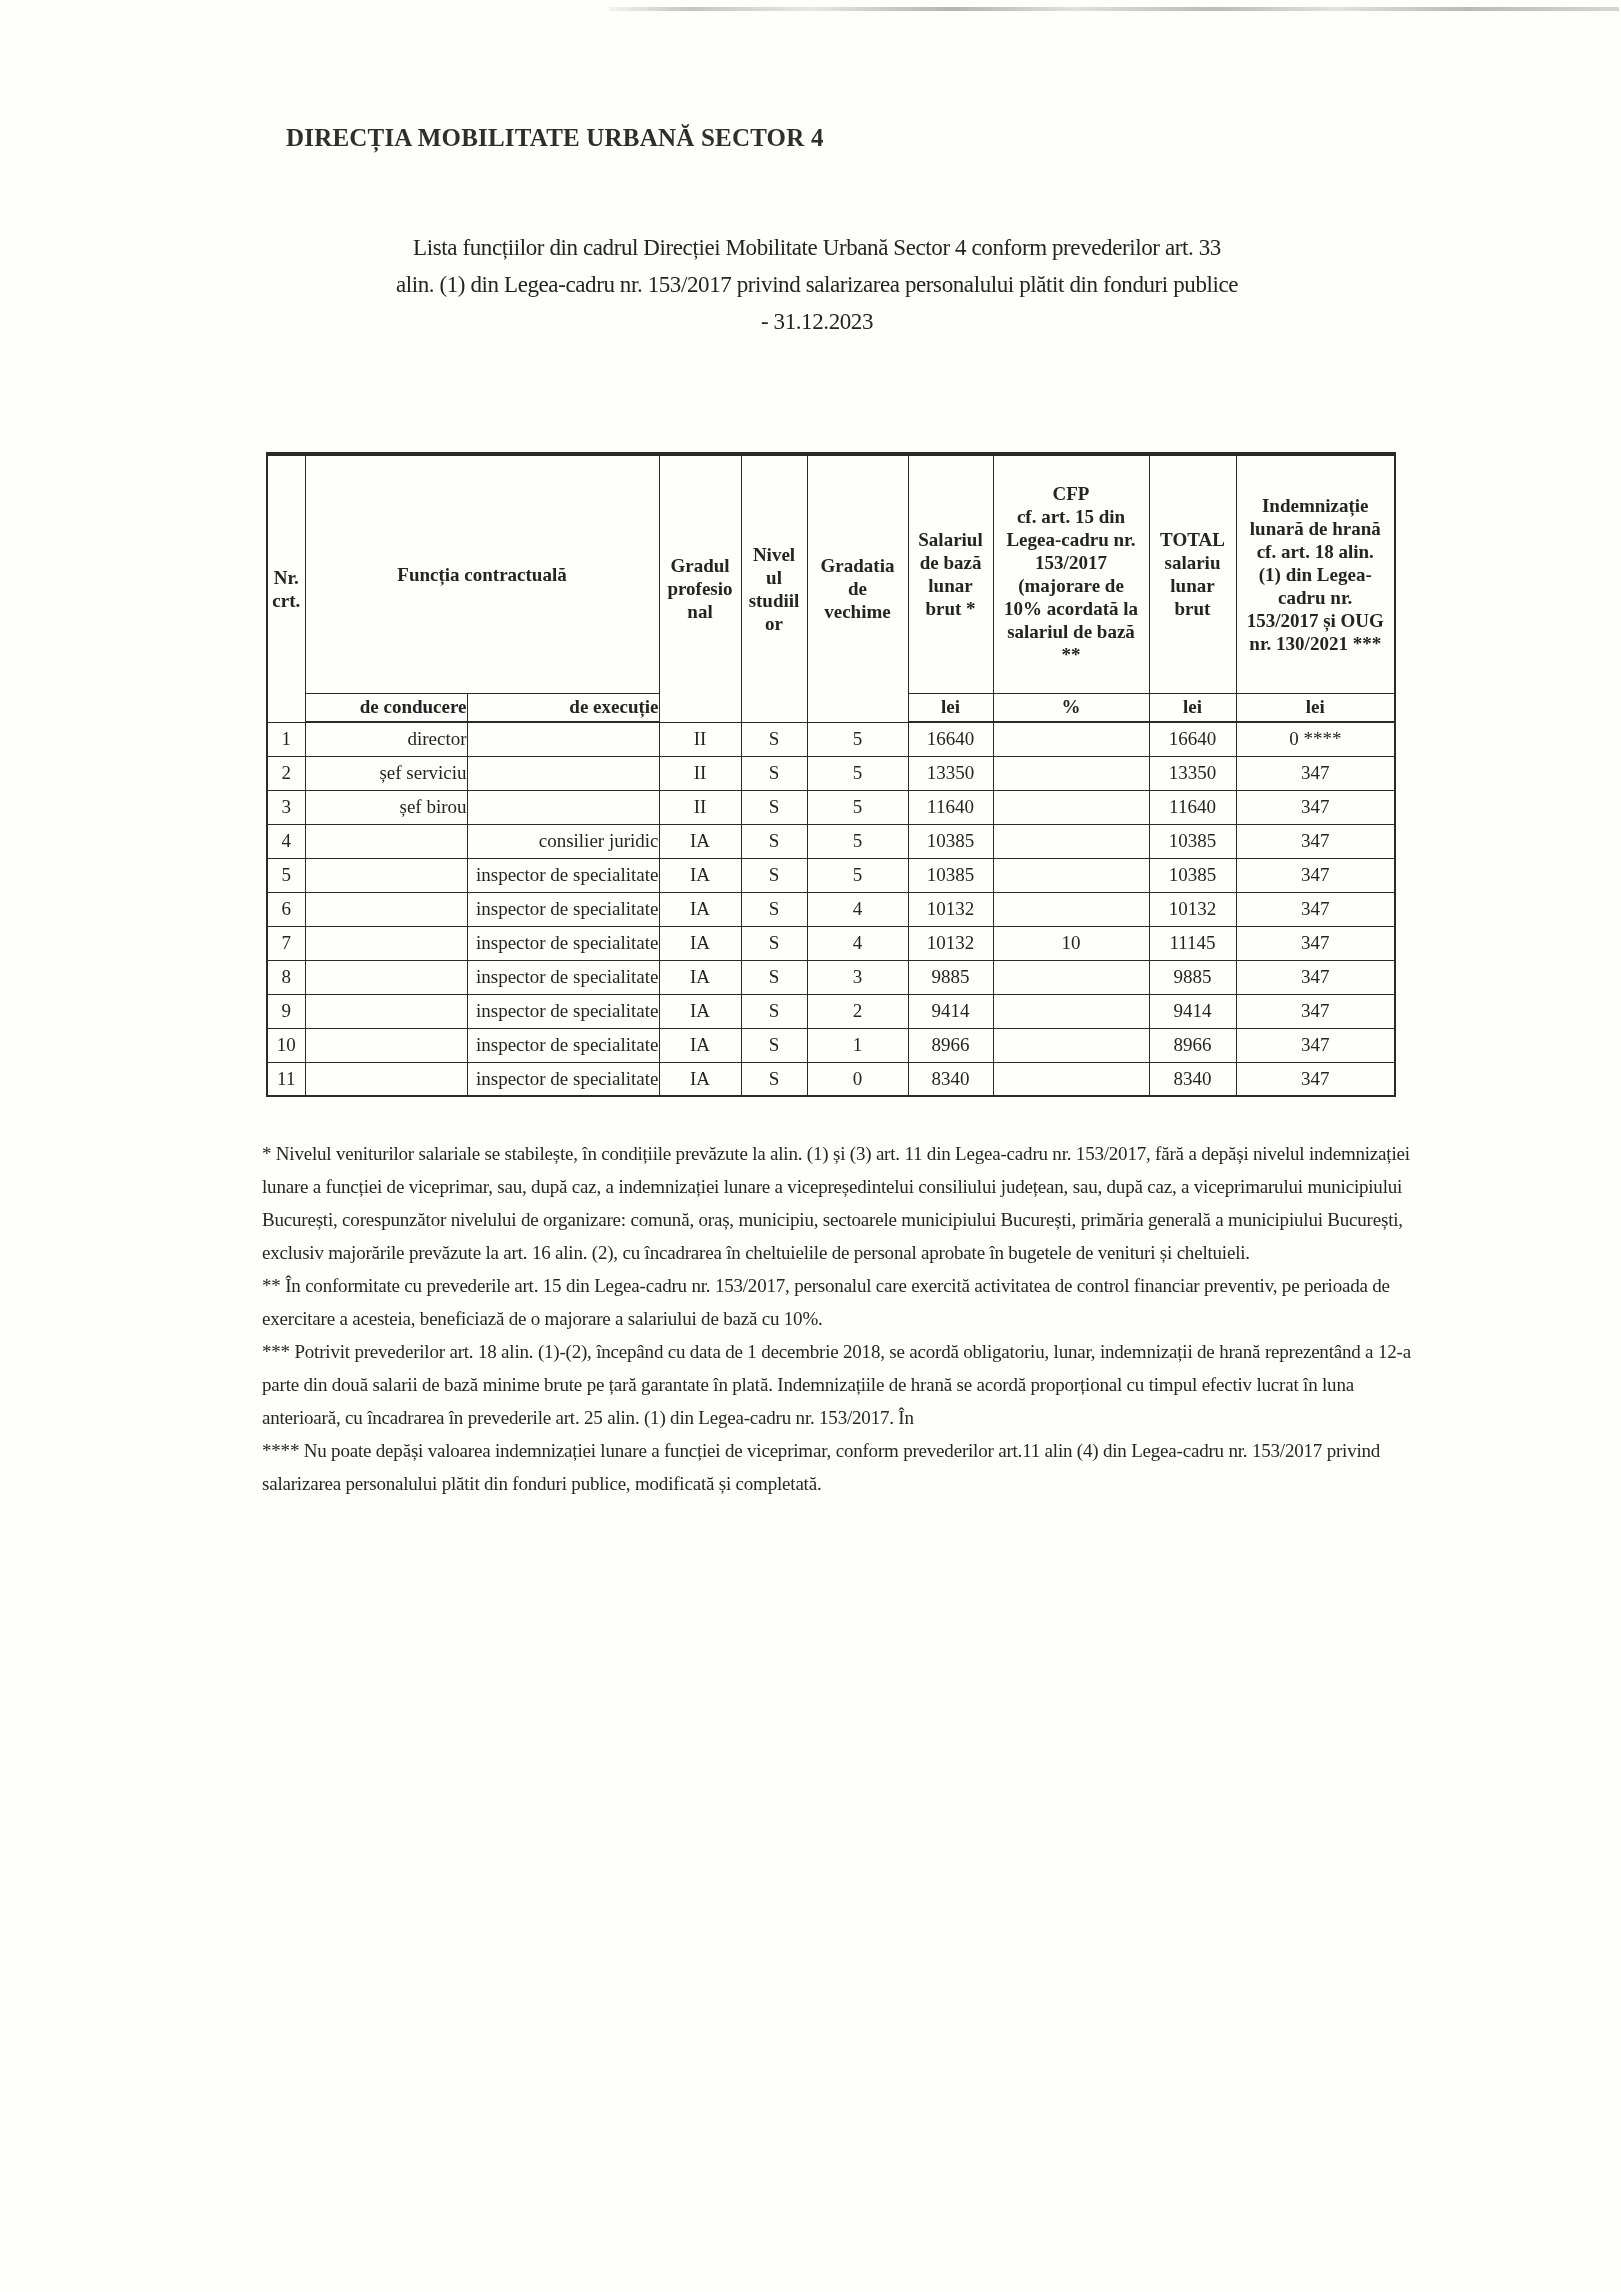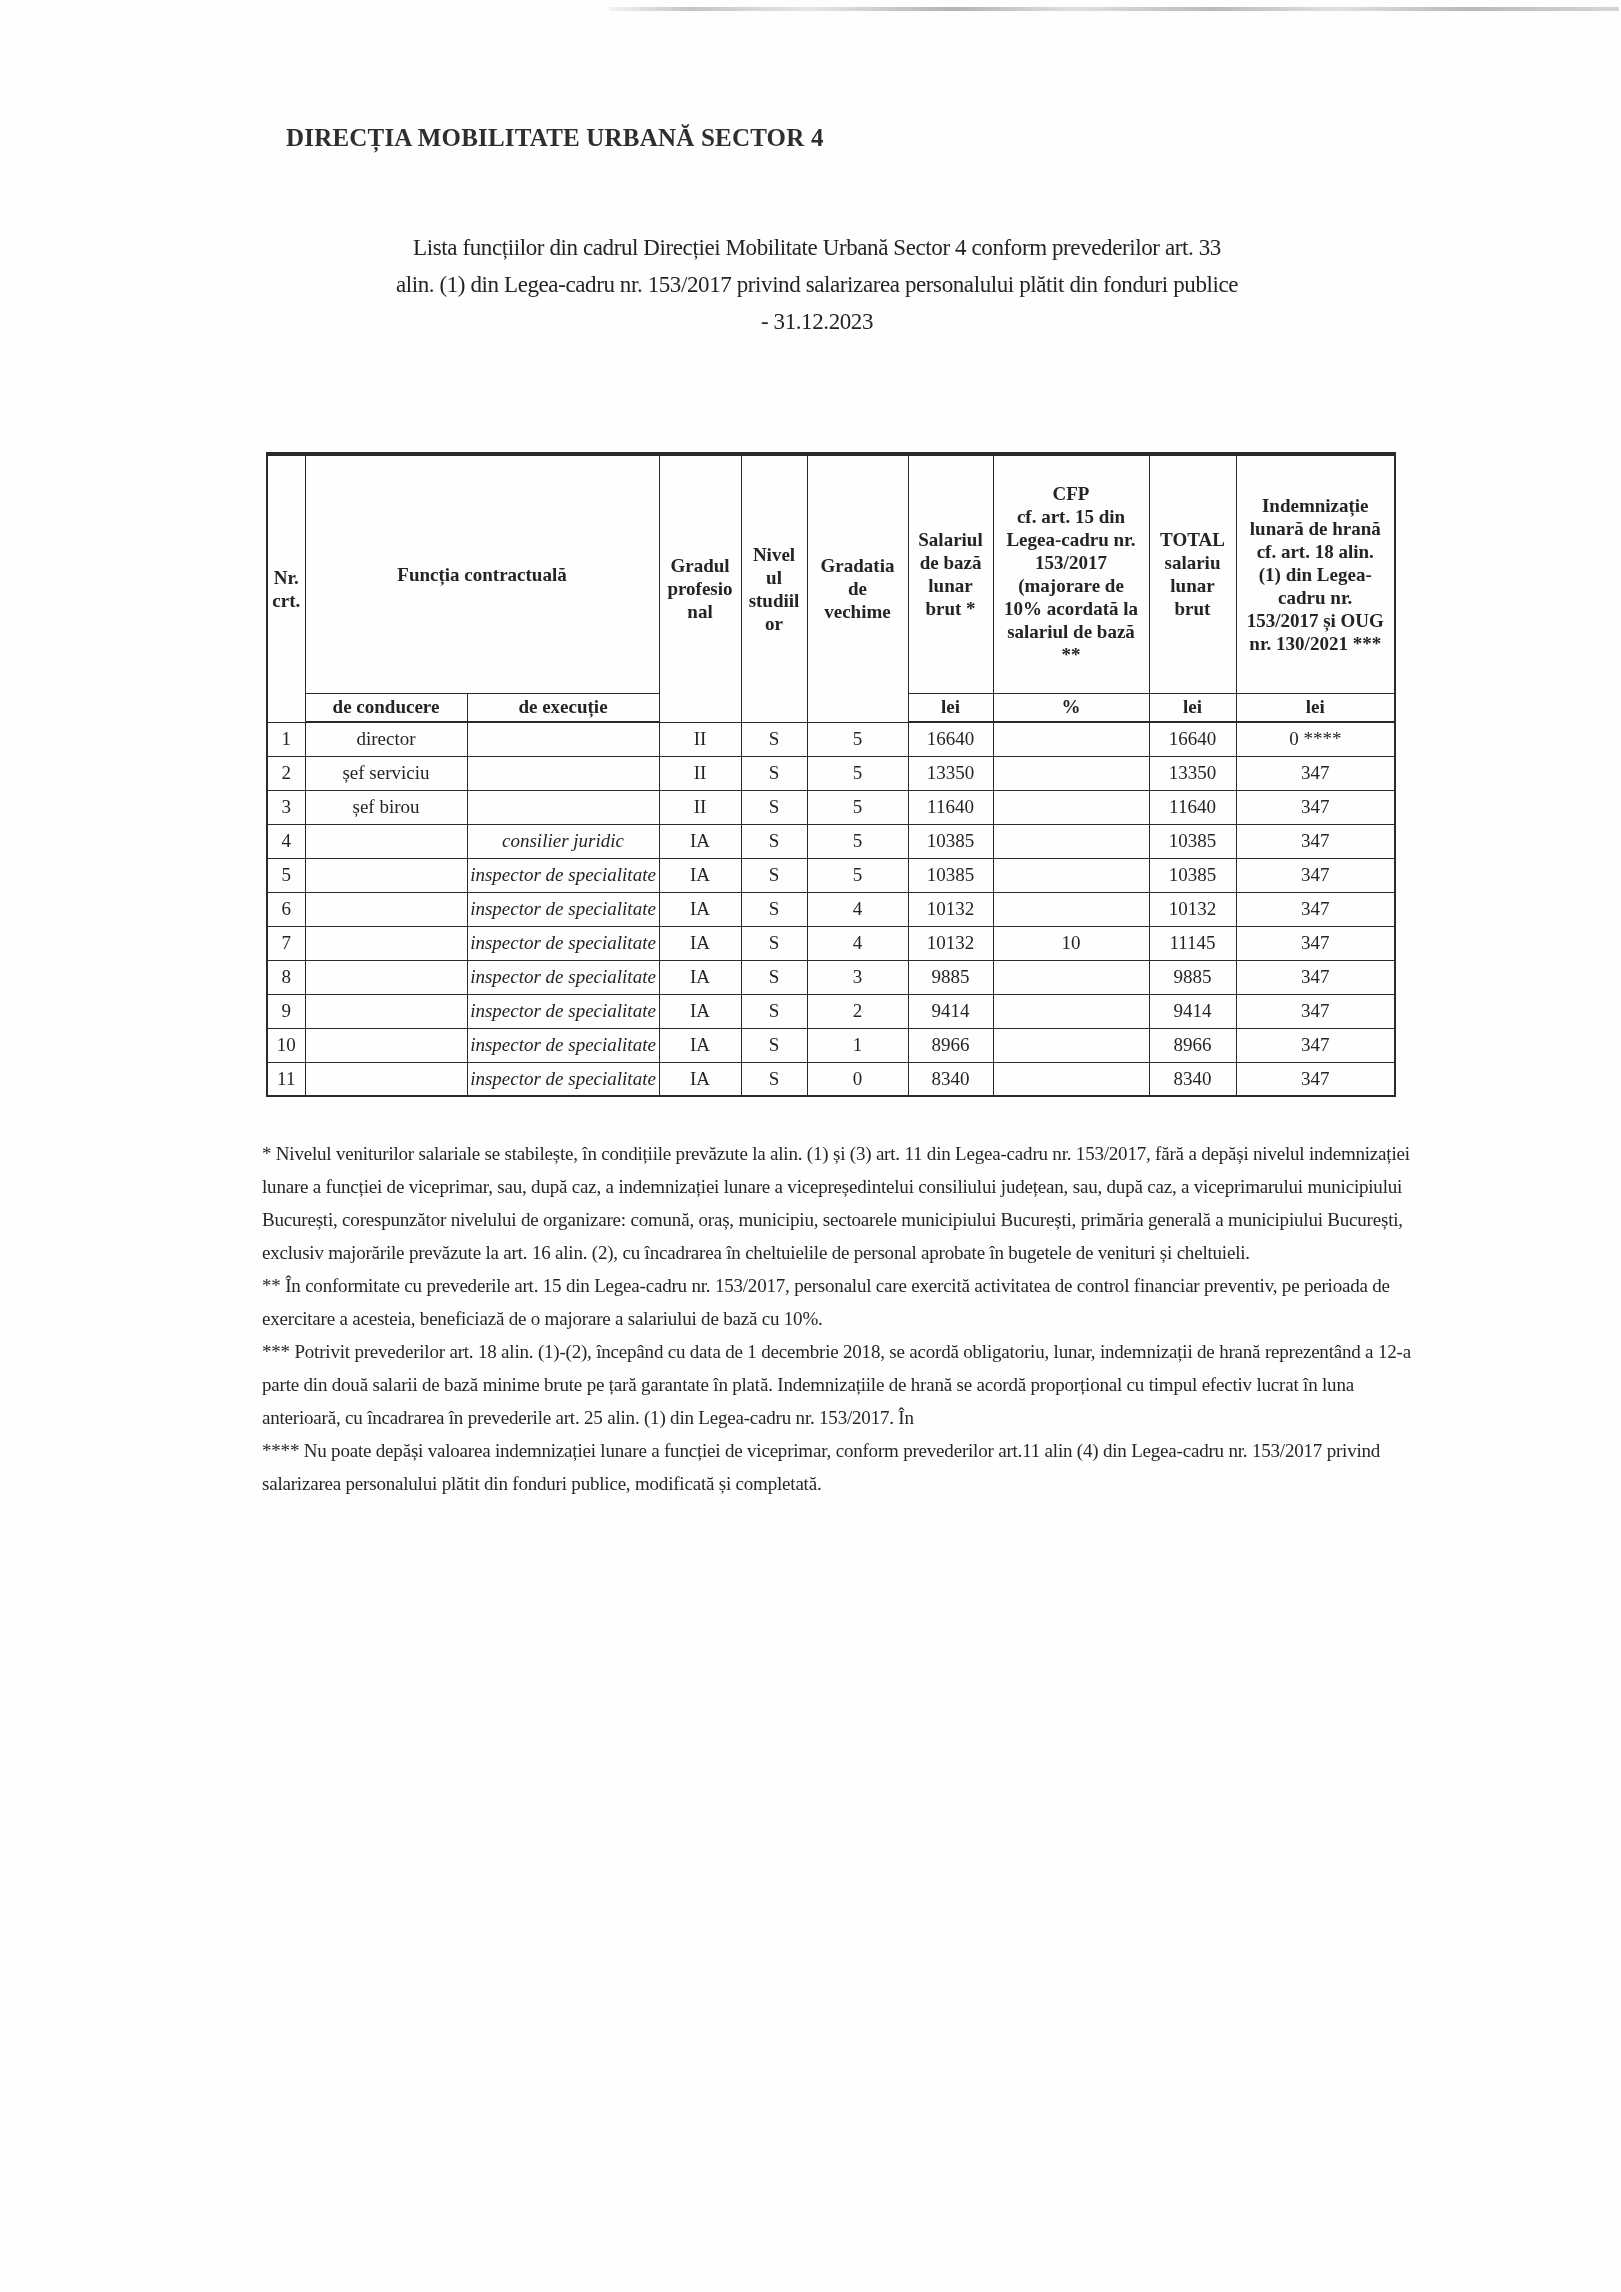--- a/index.html
+++ b/index.html
@@ -79,25 +79,25 @@
   }
   tr.header-row { height: 239px; }
   tr.header-row th {
     font-weight: bold;
     text-align: center;
     white-space: pre-line;
     line-height: 23px;
   }
   tr.subheader-row { height: 29px; }
   tr.subheader-row th { font-weight: bold; }
-  th.left, td.txt { text-align: center; padding-left: 8px; padding-right: 1.8px; }
+  th.left, td.txt { text-align: right; padding-left: 8px; padding-right: 1.8px; }
   th.center, td.num { text-align: center; }
   tr.subheader-row th.border-strong, tr.subheader-row td { border-bottom-width: 2.7px; }
   tbody tr { height: 34px; }
-  td.clip { white-space: nowrap; overflow: hidden; font-style: italic; }
+  td.clip { white-space: nowrap; overflow: hidden; }
   .footnotes {
     position: absolute;
     left: 262px;
     top: 1137px;
     width: 1152px;
   }
   .footnotes p {
     margin: 0;
     font-size: 19px;
     line-height: 33px;

